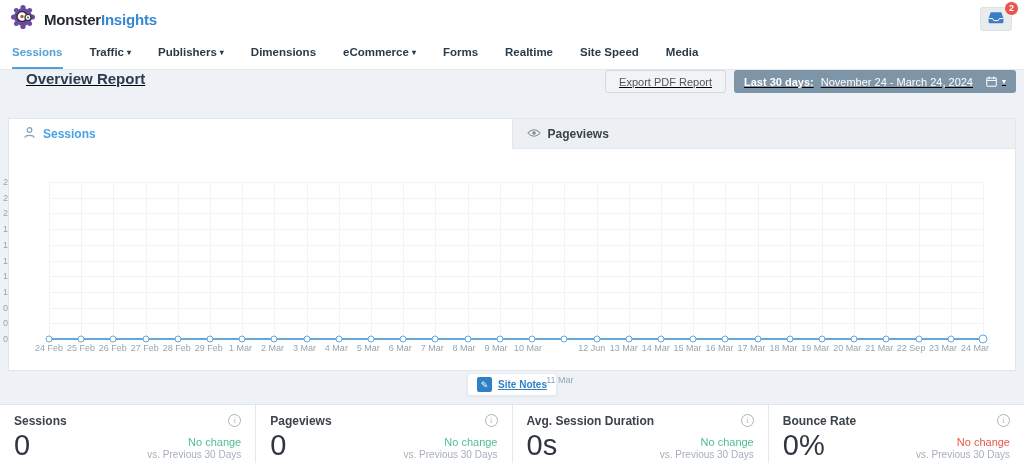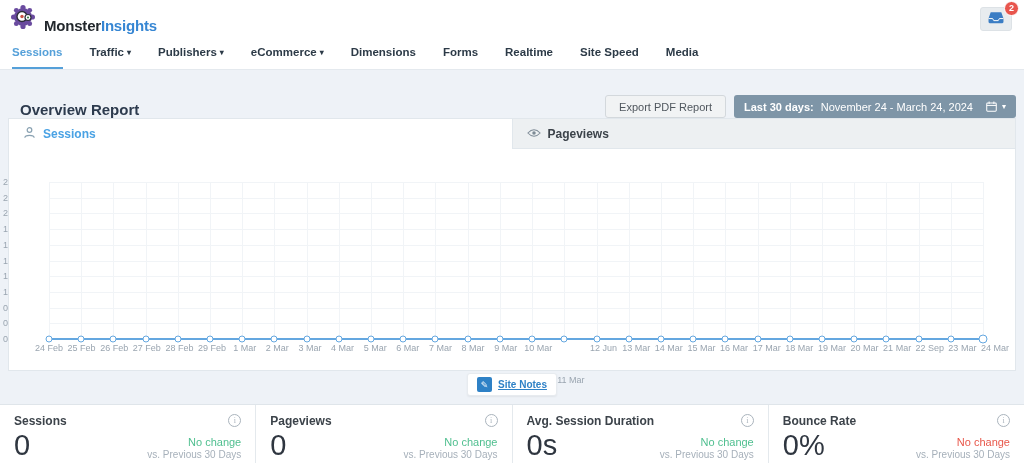--- a/index.html
+++ b/index.html
@@ -3,41 +3,41 @@
 <meta charset="utf-8">
 <style>
   * { margin:0; padding:0; box-sizing:border-box; }
   html,body { width:1024px; height:463px; overflow:hidden; background:#eef2f7;
     font-family:"Liberation Sans", sans-serif; }
   .page { width:1024px; height:463px; position:relative; background:#eef2f7; }
 
   
   .topbar { height:38px; background:#fff; display:flex; align-items:center;
     justify-content:space-between; padding:0 12px 0 10px; }
-  .logo { display:flex; align-items:flex-end; gap:8px; }
+  .logo { display:flex; align-items:center; gap:8px; }
   .logo-text { font-size:15px; font-weight:bold; color:#23282d; letter-spacing:-0.2px; }
   .logo-text .ins { color:#3686d3; }
   .inbox-btn { position:relative; width:32px; height:24px; background:#e8ecef;
     border:1px solid #dde2e6; border-radius:3px; display:flex; align-items:center;
     justify-content:center; cursor:pointer; }
   .badge { position:absolute; top:-7px; right:-8px; min-width:15px; height:15px;
     background:#e8554d; border:1px solid #fff; color:#fff; font-size:9px; line-height:13px;
     text-align:center; border-radius:50%; font-weight:bold; }
 
   
   .navbar { height:32px; background:#fff; border-bottom:1px solid #e4e9ee;
     display:flex; align-items:center; padding:0 12px; gap:27px; }
   .nav-item { font-size:11.5px; color:#2c3a47; font-weight:600; cursor:pointer;
     height:31px; line-height:29px; white-space:nowrap; }
   .nav-item.active { color:#55a0d9; border-bottom:2px solid #55a0d9; }
   .nav-item .caret { font-size:8px; margin-left:3px; position:relative; top:-1px; }
 
   
-  .report-header { height:48px; display:flex; align-items:flex-end;
-    justify-content:space-between; padding:0 8px 0 20px; }
+  .report-header { height:48px; display:flex; align-items:flex-start;
+    justify-content:space-between; padding:0 8px 0 26px;text-decoration:underline; }
   .report-title { font-size:15px; font-weight:bold; color:#2d3b4e; }
   .header-actions { display:flex; align-items:center; gap:8px; }
   .export-btn { height:23px; padding:0 13px; font-size:11px; color:#50575e;
     background:#f1f3f4; border:1px solid #d3d8dc; border-radius:3px; cursor:pointer; }
   .date-btn { height:23px; padding:0 10px; font-size:11px; color:#fff;
     background:#7e95a7; border:none; border-radius:3px; display:flex;
     align-items:center; gap:5px; cursor:pointer; }
   .date-btn b { font-weight:bold; margin-right:2px; }
   .date-btn .cal { margin-left:8px; display:flex; align-items:center; }
   .date-btn .dcaret { font-size:8px; }
@@ -56,21 +56,21 @@
   .ylabel { position:absolute; right:6px; transform:translateY(-50%);
     font-size:9px; color:#9aa5b0; }
   .plot { position:absolute; left:40px; right:32px; top:33px; height:157px; }
   .hgrid { position:absolute; left:0; right:0; height:1px; background:#f1f4f7; }
   .vgrid { position:absolute; top:0; bottom:0; width:1px; background:#f1f4f7; }
   .dataline { position:absolute; left:0; right:0; bottom:-1px; height:2px;
     background:#64a7e0; }
   .marker { position:absolute; width:7px; height:7px; background:#fff;
     border:1.5px solid #64a7e0; border-radius:50%; transform:translate(-50%,50%); }
   .marker.end { width:9px; height:9px; }
-  .xlabels { position:absolute; left:40px; right:20px; top:194px; height:12px; }
+  .xlabels { position:absolute; left:40px; right:40px; top:194px; height:12px; }
   .xlabel { position:absolute; transform:translateX(-50%); font-size:9px;
     color:#9aa5b0; white-space:nowrap; }
 
   
   .site-notes-row { height:27px; display:flex; align-items:center; justify-content:center; }
   .site-notes-btn { display:flex; align-items:center; gap:6px; background:#fff;
     border:1px solid #e7ebef; border-radius:3px; padding:3px 9px; cursor:pointer;
     box-shadow:0 1px 2px rgba(0,0,0,0.06); }
   .pencil-badge { width:15px; height:15px; background:#2e81c6; border-radius:2px;
     color:#fff; font-size:9px; display:flex; align-items:center; justify-content:center; }
@@ -130,22 +130,22 @@
         </svg>
       </span>
       <span class="badge">2</span>
     </div>
   </div>
 
   <div class="navbar">
       <div class="nav-item active">Sessions</div>
       <div class="nav-item">Traffic<div class="caret" style="display: inline;">▾</div></div>
       <div class="nav-item">Publishers<div class="caret" style="display: inline;">▾</div></div>
+      <div class="nav-item">Dimensions</div>
       <div class="nav-item">eCommerce<div class="caret" style="display: inline;">▾</div></div>
-      <div class="nav-item">Dimensions</div>
       <div class="nav-item">Forms</div>
       <div class="nav-item">Realtime</div>
       <div class="nav-item">Site Speed</div>
       <div class="nav-item">Media</div>
     </div>
 
   <div class="report-header">
     <div class="report-title">Overview Report</div>
     <div class="header-actions">
       <button class="export-btn">Export PDF Report</button>

